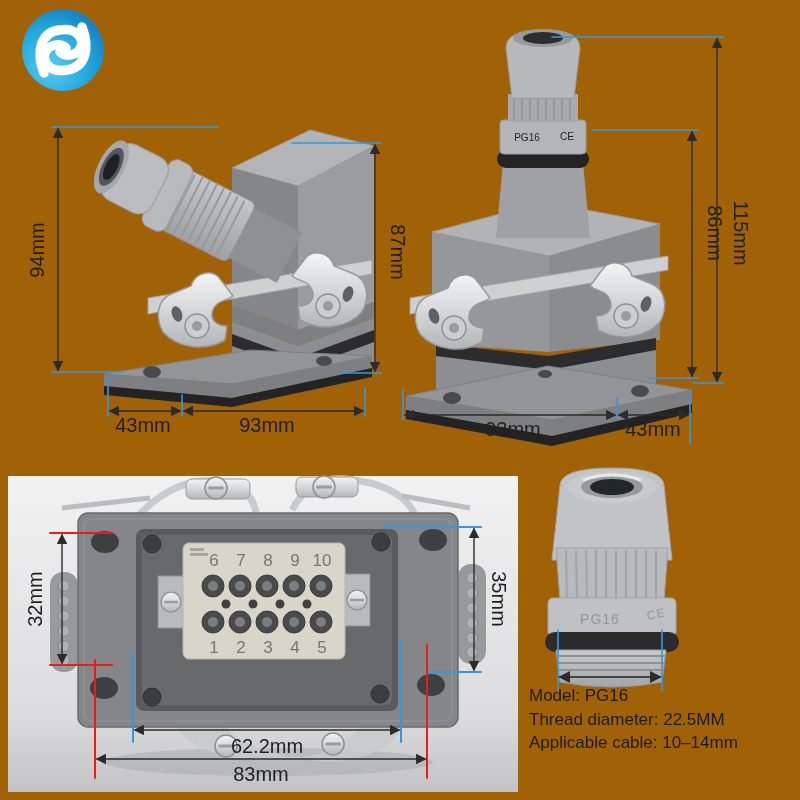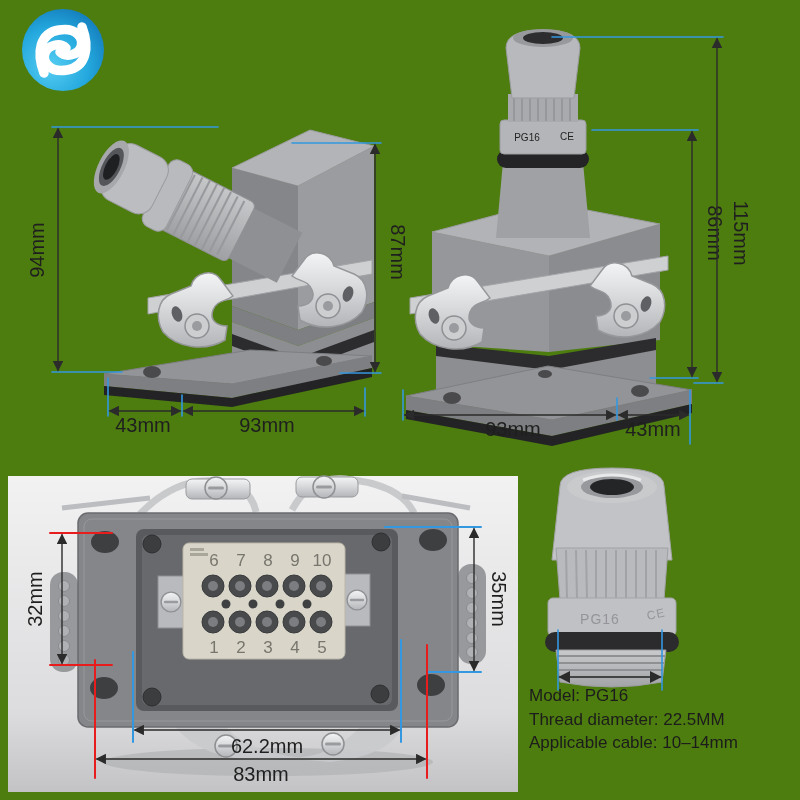--- a/index.html
+++ b/index.html
@@ -1,16 +1,16 @@
 <!DOCTYPE html>
 <html><head>
 <meta charset="utf-8">
 <style>
   html,body{margin:0;padding:0;background:#ffffff;}
-  .canvas{position:relative;width:800px;height:800px;background:#4d7c0f;overflow:hidden;
+  .canvas{position:relative;width:800px;height:800px;background:#a16207;overflow:hidden;
           font-family:"Liberation Sans",sans-serif;}
   svg{display:block;}
   text{font-family:"Liberation Sans",sans-serif;fill:#1f1f1f;}
   .dim{font-size:20px;}
   .pin{font-size:17px;fill:#77756d;}
   .caption{font-size:17px;fill:#1c1c1c;}
   .mark{fill:#94959a;letter-spacing:1px;}
 </style>
 </head>
 <body>

